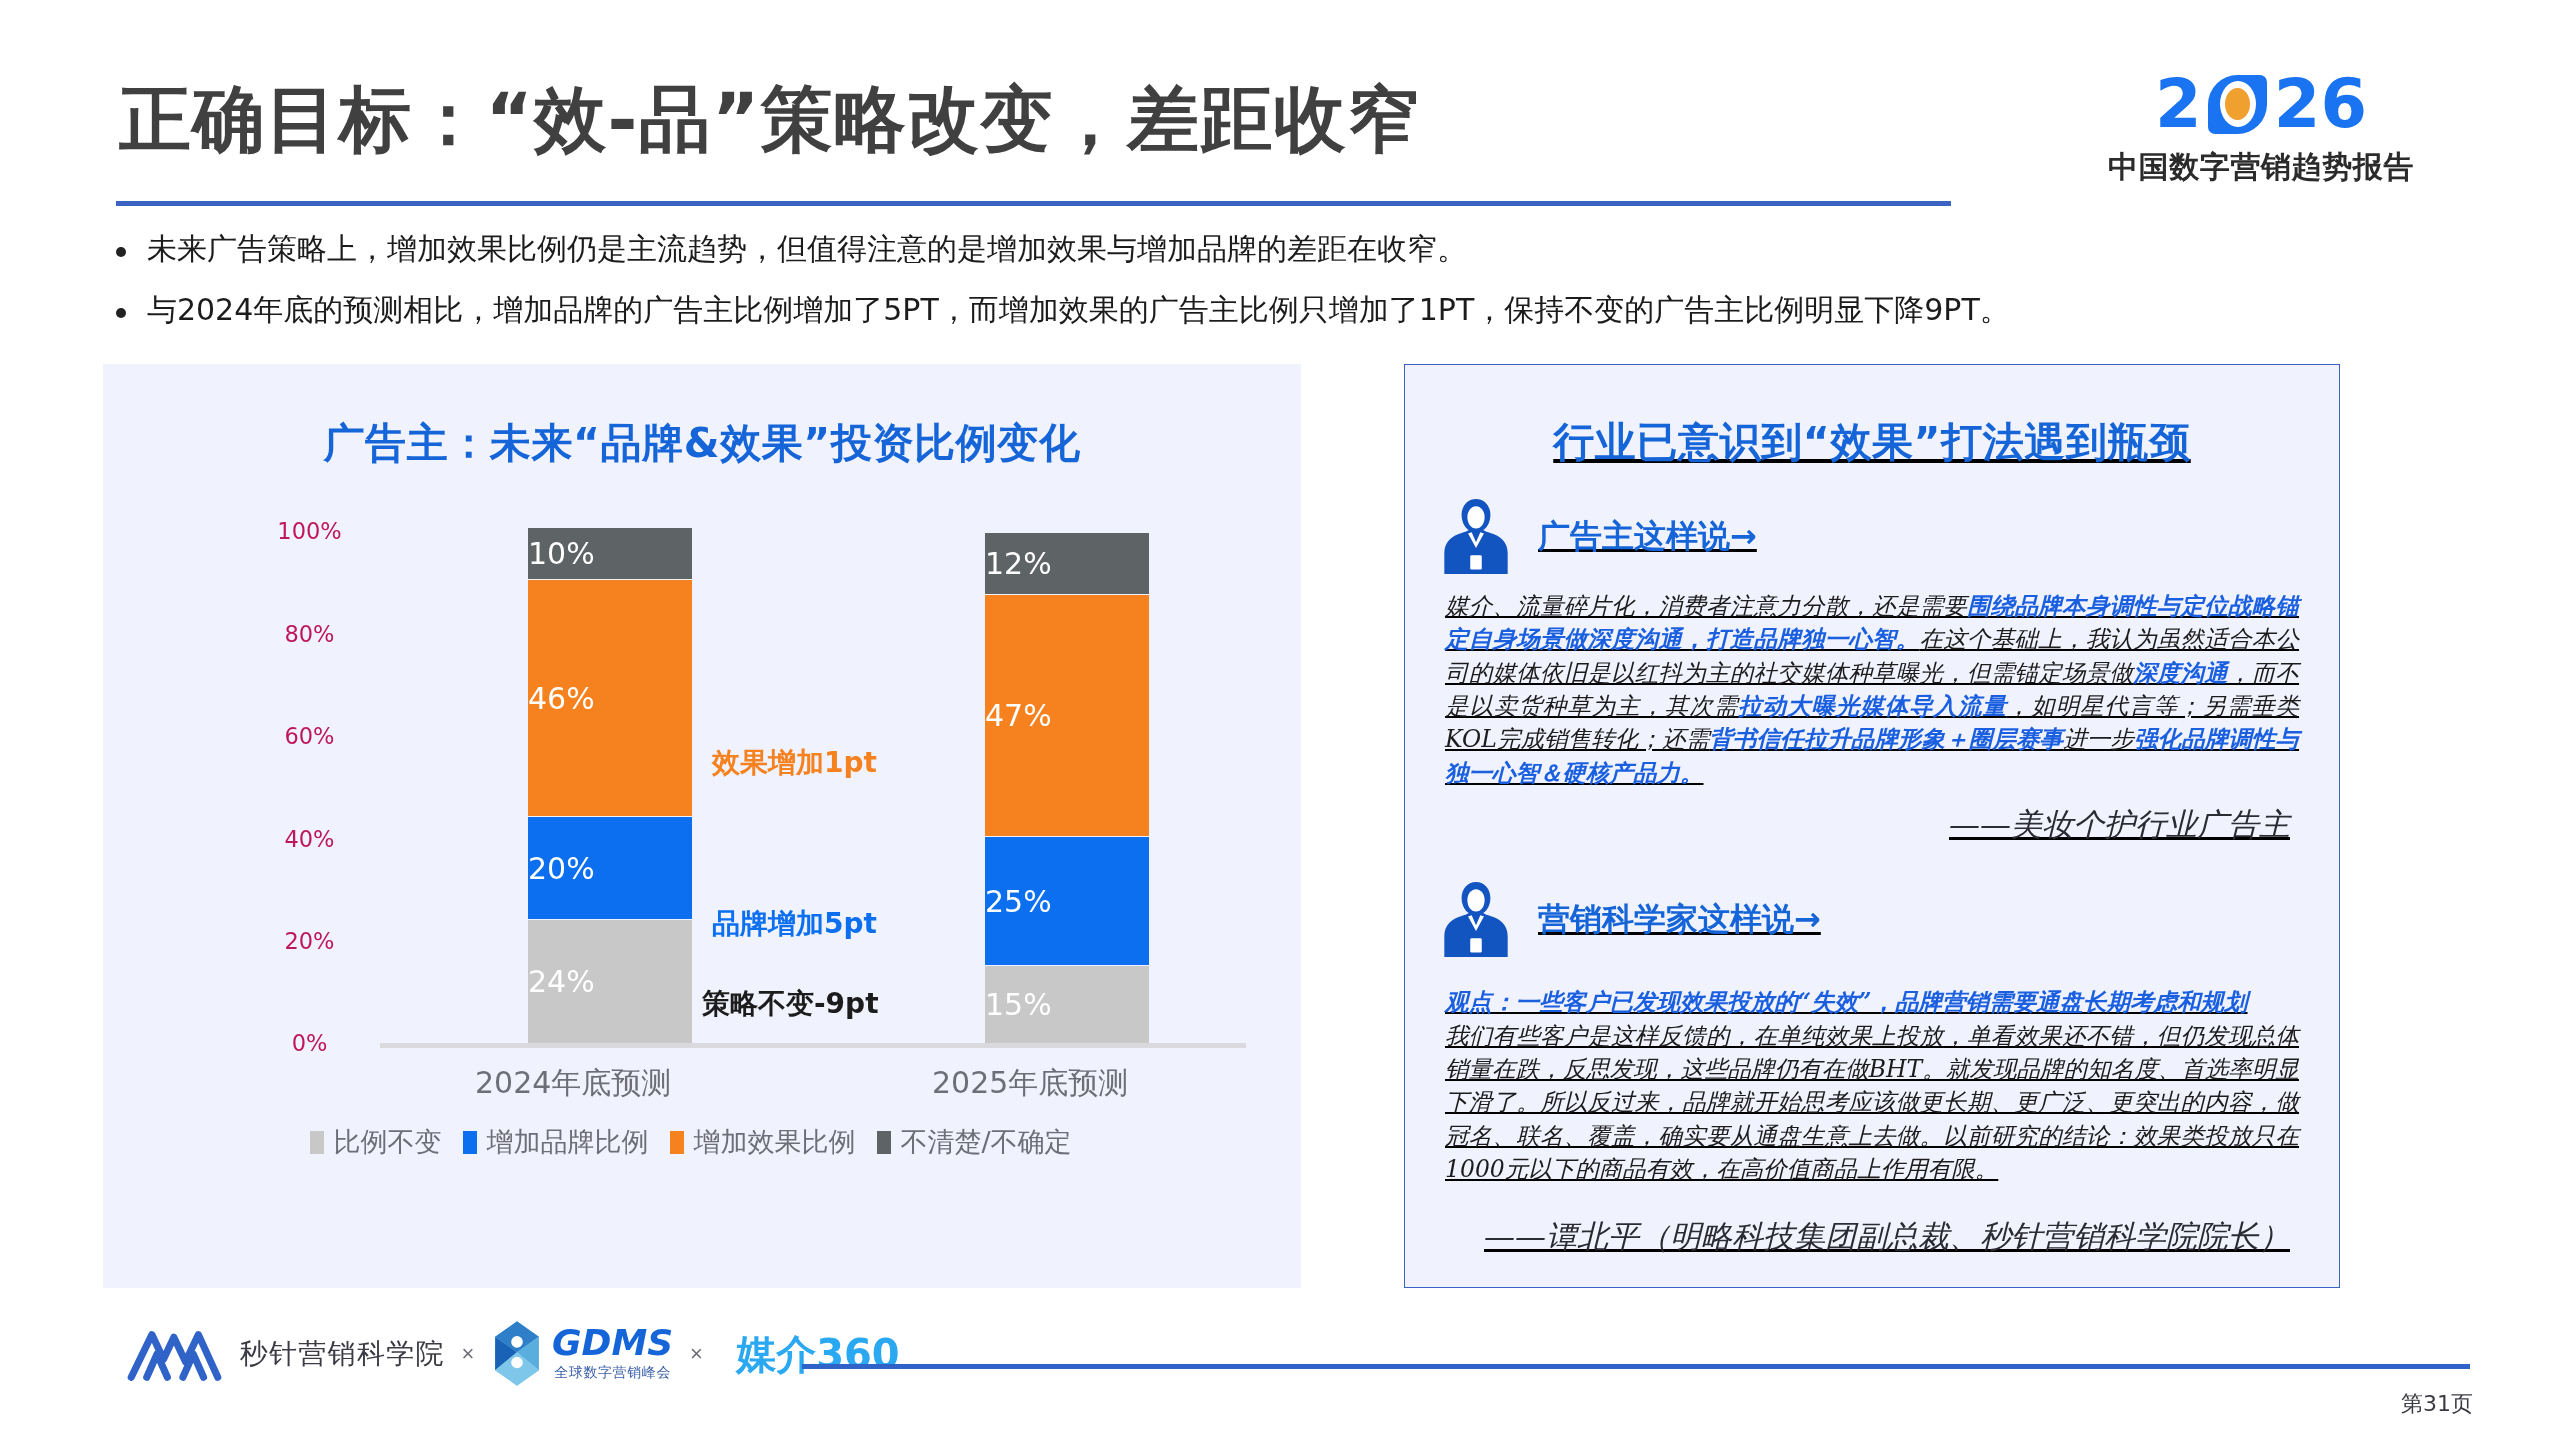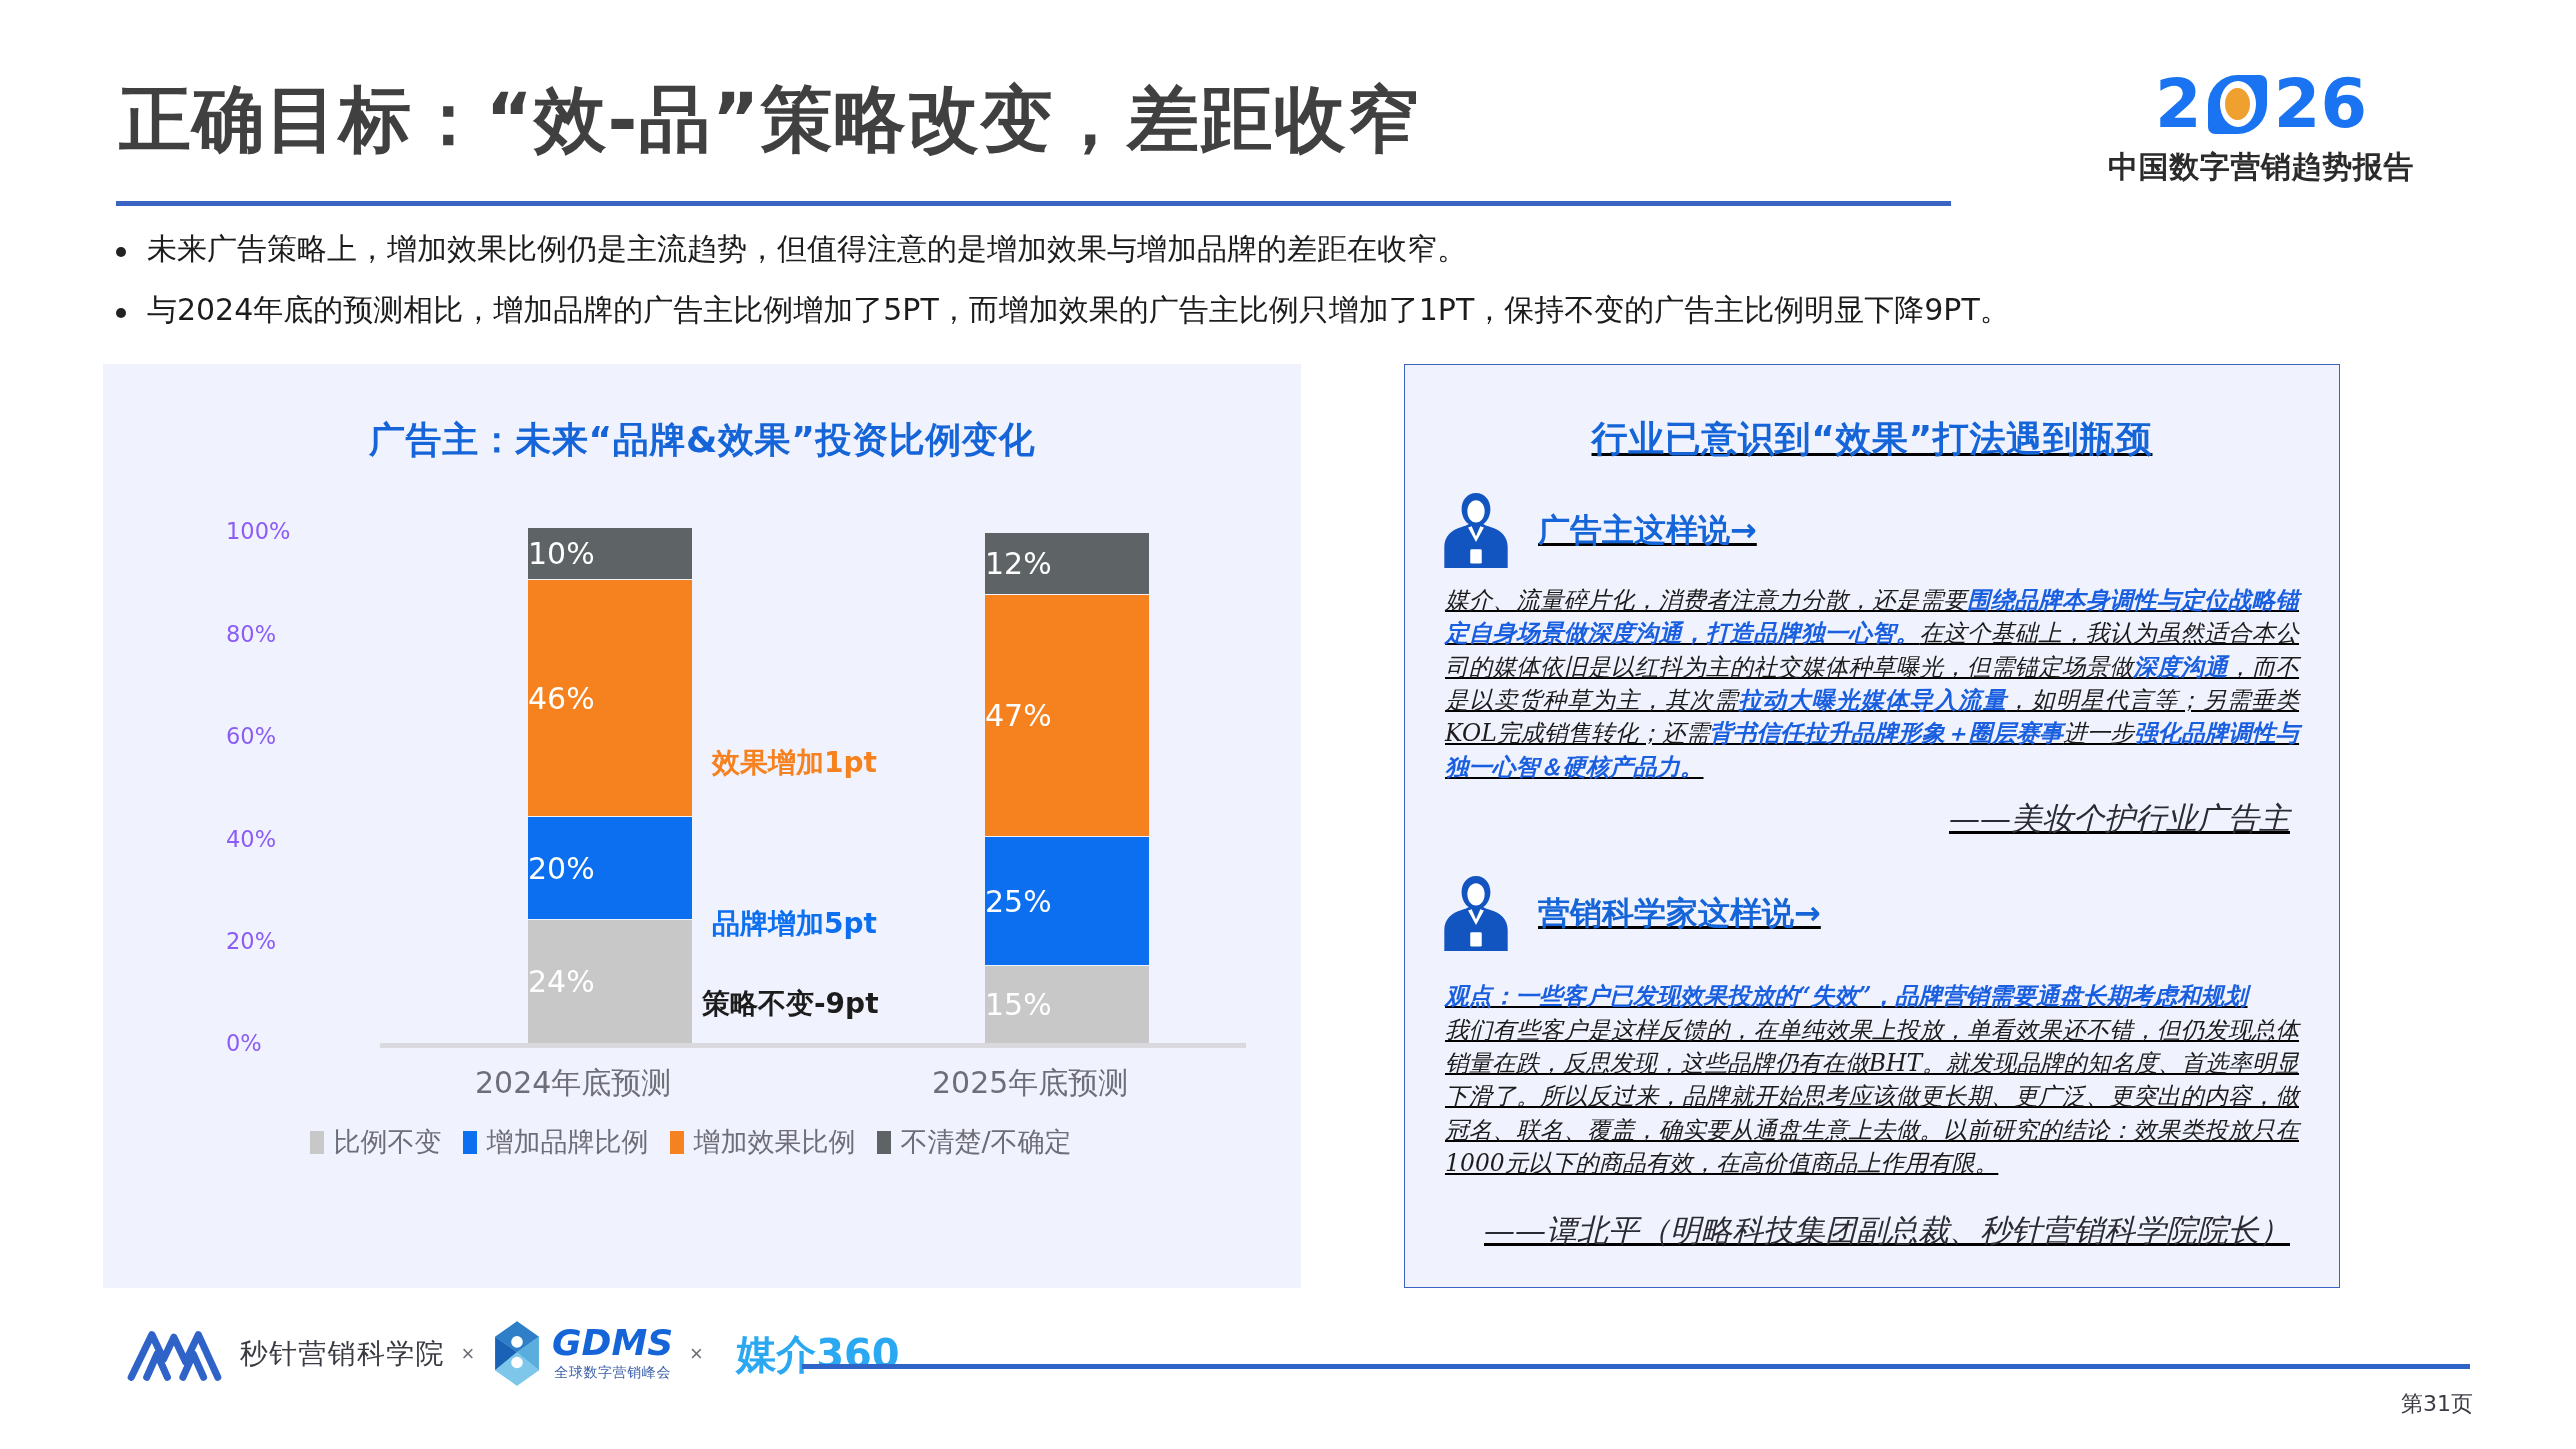--- a/index.html
+++ b/index.html
@@ -55,34 +55,34 @@
   .bullet .txt{
     font-size:30px;color:#1c1c1c;line-height:1.35;
     font-family:"DejaVu Sans","Liberation Sans",sans-serif;
   }
   
   .panel{position:absolute;background:#f0f2fd;}
   #left-panel{left:103px;top:364px;width:1198px;height:924px;}
   #right-panel{left:1404px;top:364px;width:936px;height:924px;
     border:1.9px solid #3a63c4;box-sizing:border-box;text-decoration:underline;}
   .panel-title{
-    text-align:center;font-size:36px;font-weight:bold;color:#1565D8;
+    text-align:center;font-size:41px;font-weight:bold;color:#1565D8;
     font-family:"DejaVu Sans","Liberation Sans",sans-serif;
     letter-spacing:0.6px;
   }
   #left-panel .panel-title{margin-top:52px;}
   #right-panel .panel-title{margin-top:50px;}
   
   #chart{position:absolute;left:0;top:132px;width:1198px;height:708px;}
   #plot{
     position:absolute;left:277px;top:35px;width:863px;height:512px;
   }
   .ytick{
-    position:absolute;right:908px;width:167px;text-align:left;
-    font-size:22.5px;color:#8b5cf6;transform:translateY(-50%);
+    position:absolute;right:908px;width:167px;text-align:center;
+    font-size:22.5px;color:#be185d;transform:translateY(-50%);
     font-family:"DejaVu Sans","Liberation Sans",sans-serif;
   }
   #axis-line{
     position:absolute;left:277px;top:547px;width:866px;height:4.5px;background:#d9d9de;
   }
   .bar{position:absolute;bottom:0;width:164px;}
   .seg{
     position:relative;width:100%;display:flex;align-items:center;justify-content:flex-start;
     color:#ffffff;font-size:30px;
     font-family:"DejaVu Sans","Liberation Sans",sans-serif;

